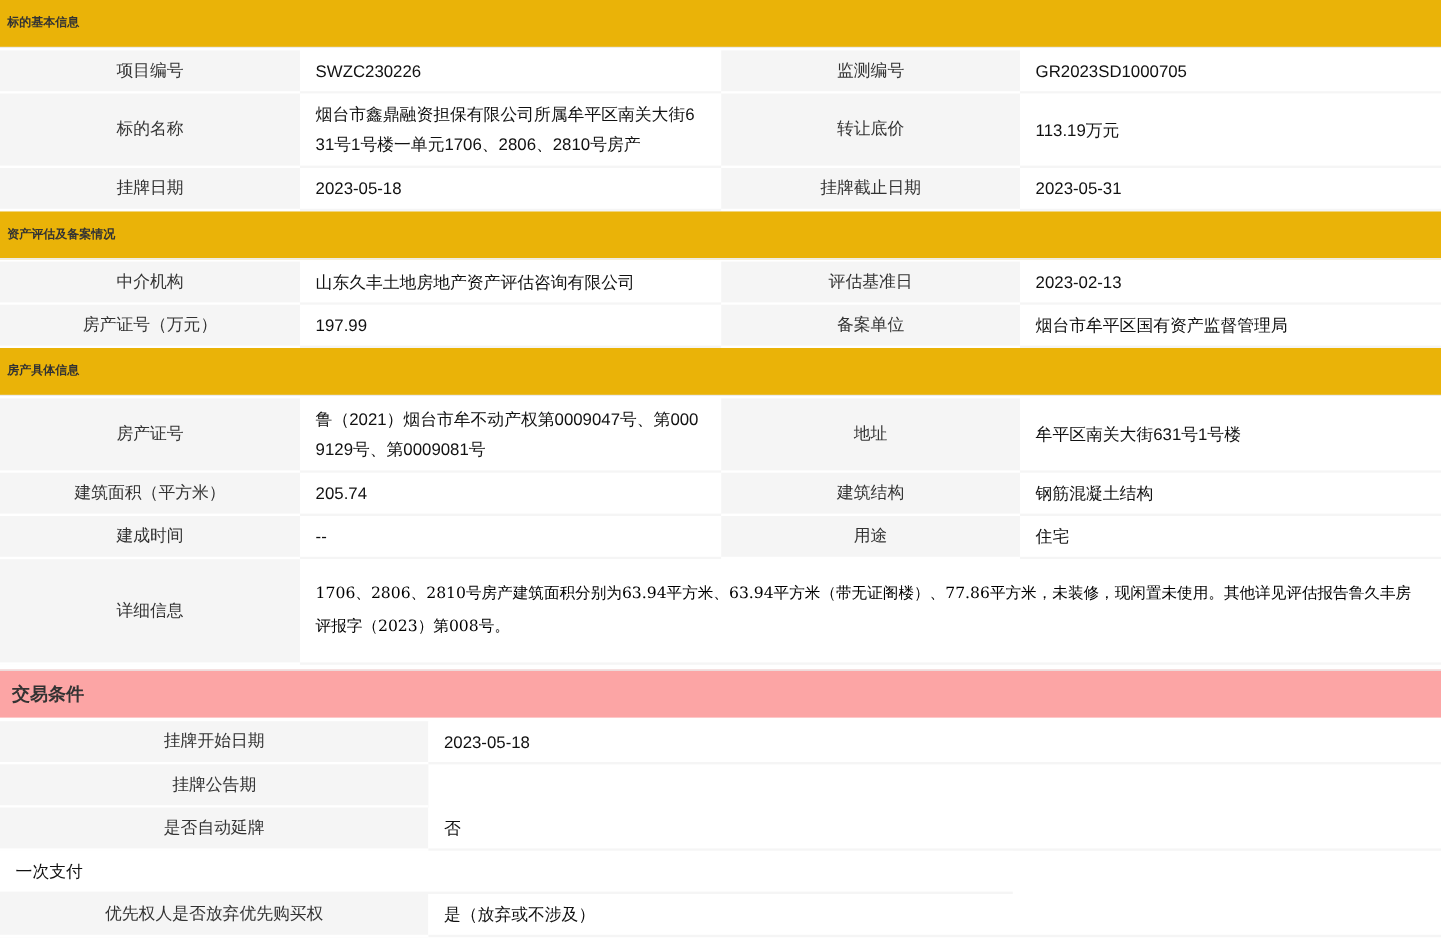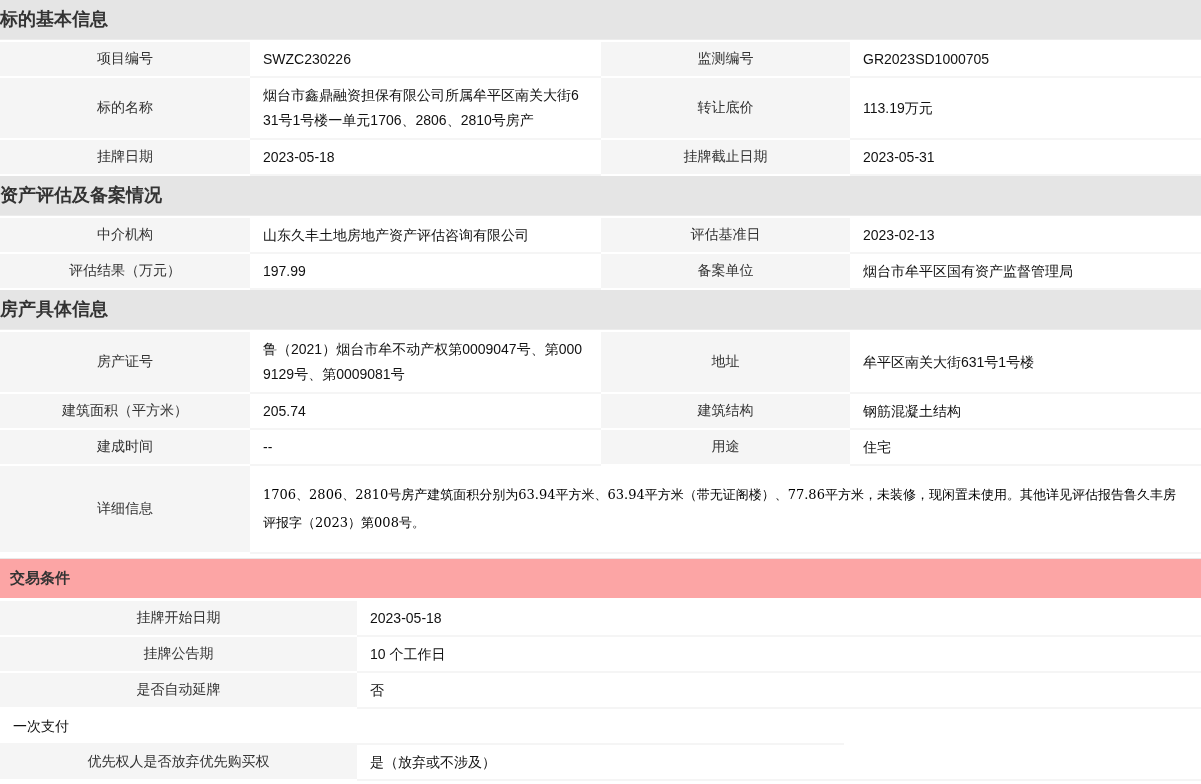--- a/index.html
+++ b/index.html
@@ -1,23 +1,23 @@
 <!DOCTYPE html>
 <html><head>
 <meta charset="utf-8">
 <style>
   html,body{margin:0;padding:0;}
   body{
     width:1201px;height:784px;overflow:hidden;background:#ffffff;
     font-family:"Liberation Sans","DejaVu Sans",sans-serif;color:#333;
   }
   .sec-hd{
-    box-sizing:border-box;height:40px;line-height:39px;padding-left:0;
-    font-size:18px;font-weight:bold;color:#333;
-    border-bottom:1px solid #ececec;margin-bottom:2px;background:#e5e5e5;
+    box-sizing:border-box;height:40px;line-height:39px;padding-left:6px;
+    font-size:10px;font-weight:bold;color:#333;
+    border-bottom:1px solid #ececec;margin-bottom:2px;background:#eab308;
   }
   .row{display:flex;}
   .cell{box-sizing:border-box;font-size:14px;}
   .cell-label{
     background:#f5f5f5;border-bottom:2px solid #ffffff;
     display:flex;align-items:center;justify-content:center;
     color:#333;text-align:center;
   }
   .cell-value{
     background:#ffffff;border-bottom:2px solid #f5f5f5;
@@ -71,21 +71,21 @@
   <div>
     <div class="sec-hd">资产评估及备案情况</div>
 
     <div class="row">
       <div class="cell cell-label w-l1 h36">中介机构</div>
       <div class="cell cell-value w-v1 h36">山东久丰土地房地产资产评估咨询有限公司</div>
       <div class="cell cell-label w-l2 h36">评估基准日</div>
       <div class="cell cell-value w-v2 h36">2023-02-13</div>
     </div>
     <div class="row">
-      <div class="cell cell-label w-l1 h36">评估结果（万元）</div>
+      <div class="cell cell-label w-l1 h36">房产证号（万元）</div>
       <div class="cell cell-value w-v1 h36">197.99</div>
       <div class="cell cell-label w-l2 h36">备案单位</div>
       <div class="cell cell-value w-v2 h36">烟台市牟平区国有资产监督管理局</div>
     </div>
   </div>
 
   <div>
     <div class="sec-hd">房产具体信息</div>
 
     <div class="row">
@@ -114,21 +114,20 @@
 
   <div>
     <div class="band">交易条件</div>
 
     <div class="row">
       <div class="cell cell-label w-tl h36">挂牌开始日期</div>
       <div class="cell cell-value w-tv h36">2023-05-18</div>
     </div>
     <div class="row">
       <div class="cell cell-label w-tl h36">挂牌公告期</div>
-      <div class="cell cell-value w-tv h36">10 个工作日</div>
     </div>
     <div class="row">
       <div class="cell cell-label w-tl h36">是否自动延牌</div>
       <div class="cell cell-value w-tv h36">否</div>
     </div>
     <div class="row">
       <div class="cell cell-value w-tv h36">一次支付</div>
     </div>
     <div class="row">
       <div class="cell cell-label w-tl h36">优先权人是否放弃优先购买权</div>

